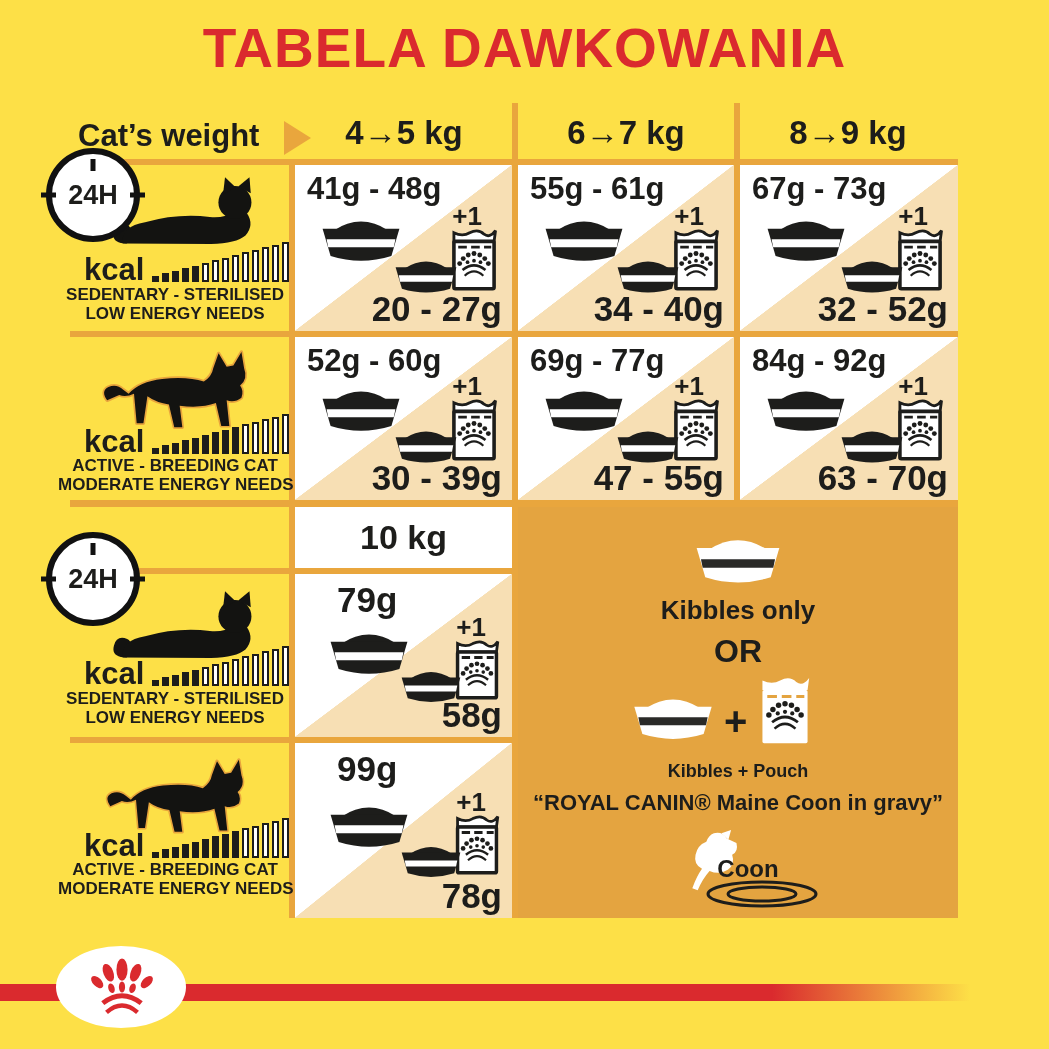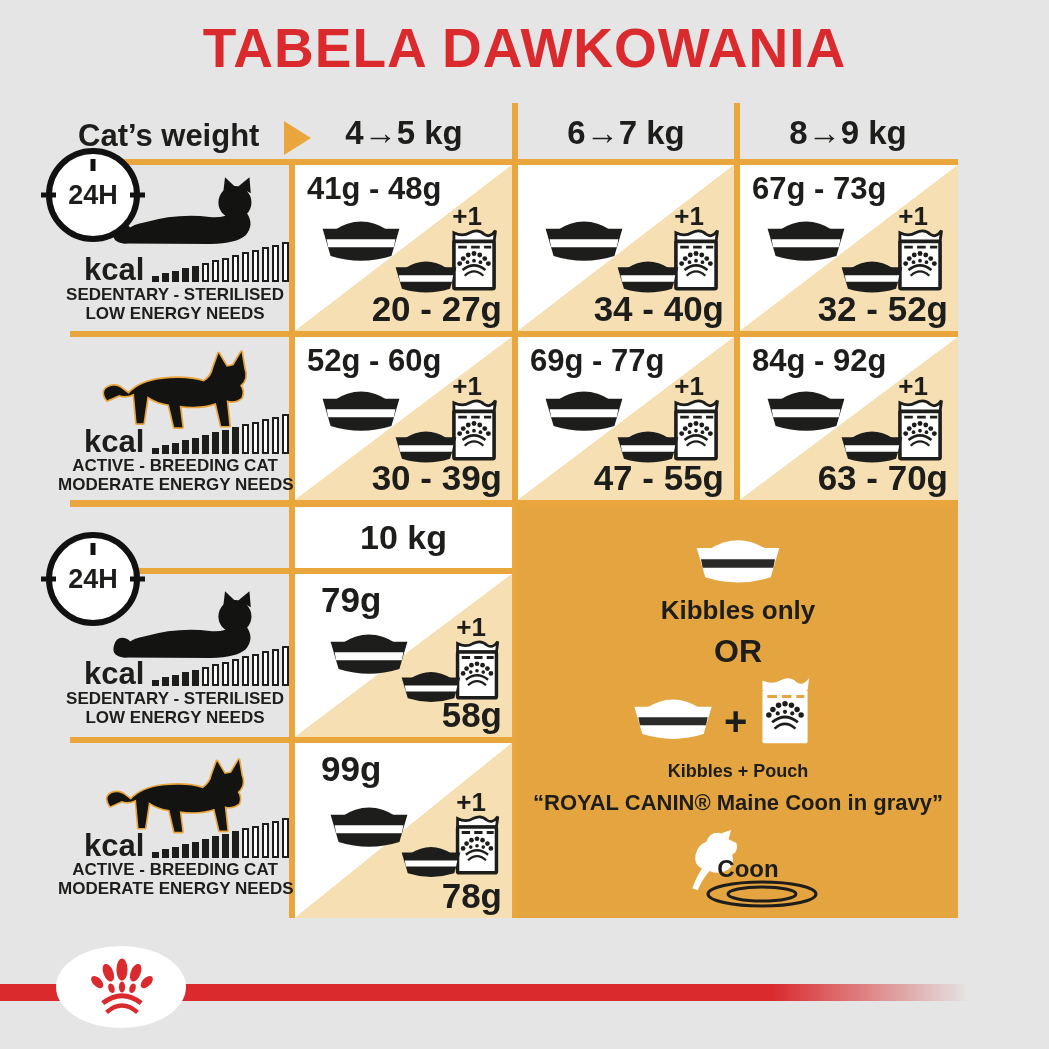--- a/index.html
+++ b/index.html
@@ -1,34 +1,34 @@
 <!DOCTYPE html>
 <html><head>
 <meta charset="utf-8">
 <style>
   :root{
     --red:#DA2A2E; --border:#E9A63D; --box:#E4A440; --beige:#F7DFB4; --ink:#1D1D1B;
   }
   html,body{margin:0;padding:0;background:#fff;}
-  .page{position:relative;width:1049px;height:1049px;background:#e5e5e5;overflow:hidden;
+  .page{position:relative;width:1049px;height:1049px;background:#fde047;overflow:hidden;
         font-family:"Liberation Sans","DejaVu Sans",sans-serif;color:var(--ink);}
   .title{position:absolute;top:16px;left:0;width:100%;text-align:center;margin:0;
          font-size:55px;font-weight:bold;letter-spacing:1px;color:var(--red);}
   
   .hdr-label{position:absolute;left:78px;top:118px;font-size:31px;font-weight:bold;}
   .hdr-arrow{position:absolute;left:284px;top:121px;width:0;height:0;
              border-left:27px solid var(--border);border-top:17px solid transparent;border-bottom:17px solid transparent;}
   .hdr-col{position:absolute;top:114px;font-size:33px;font-weight:bold;text-align:center;width:220px;}
   
   .hline,.vline{position:absolute;background:var(--border);}
   
   .cell{position:absolute;background:linear-gradient(to bottom right,#ffffff 49.8%,var(--beige) 50%);}
   .cell.plain{background:#fff;display:flex;align-items:center;justify-content:center;}
   .kib{position:absolute;left:12px;top:6px;font-size:31px;font-weight:bold;white-space:nowrap;}
-  .kib.solo{left:26px;font-size:35px;}
+  .kib.solo{left:42px;font-size:35px;}
   .mix{position:absolute;right:10px;bottom:2px;font-size:35px;font-weight:bold;white-space:nowrap;}
   .plus1{position:absolute;font-size:26px;font-weight:bold;}
   .w10{font-size:34px;font-weight:bold;}
   svg.icon{position:absolute;}
   .bowl-dark{color:var(--ink);--band:#ffffff;}
   .bowl-light{color:#ffffff;--band:#2A2A28;}
   .pouch-dark{color:var(--ink);--pbg:#ffffff;}
   .pouch-light{color:var(--ink);--pbg:#ffffff;--pstroke:transparent;--pdash:var(--box);}
   
   .cat{position:absolute;color:#131311;}
@@ -260,20 +260,21 @@
     <span class="plus1" style="right:30px;top:36px;">+1</span>
     <svg class="icon pouch-dark" style="right:12px;top:62px;" width="52" height="66">
         <use href="#sym-pouch"></use>
       </svg>
     <svg class="icon bowl-dark" style="right:48px;top:88px;" width="76" height="46">
         <use href="#sym-bowl"></use>
       </svg>
     <span class="mix">20 - 27g</span>
   </div>
   <div class="cell" style="left:518px;top:165px;width:216px;height:166px;">
+    <span class="kib">55g - 61g</span>
     <svg class="icon bowl-dark" style="left:18px;top:46px;" width="96" height="58">
         <use href="#sym-bowl"></use>
       </svg>
     <span class="plus1" style="right:30px;top:36px;">+1</span>
     <svg class="icon pouch-dark" style="right:12px;top:62px;" width="52" height="66">
         <use href="#sym-pouch"></use>
       </svg>
     <svg class="icon bowl-dark" style="right:48px;top:88px;" width="76" height="46">
         <use href="#sym-bowl"></use>
       </svg>

